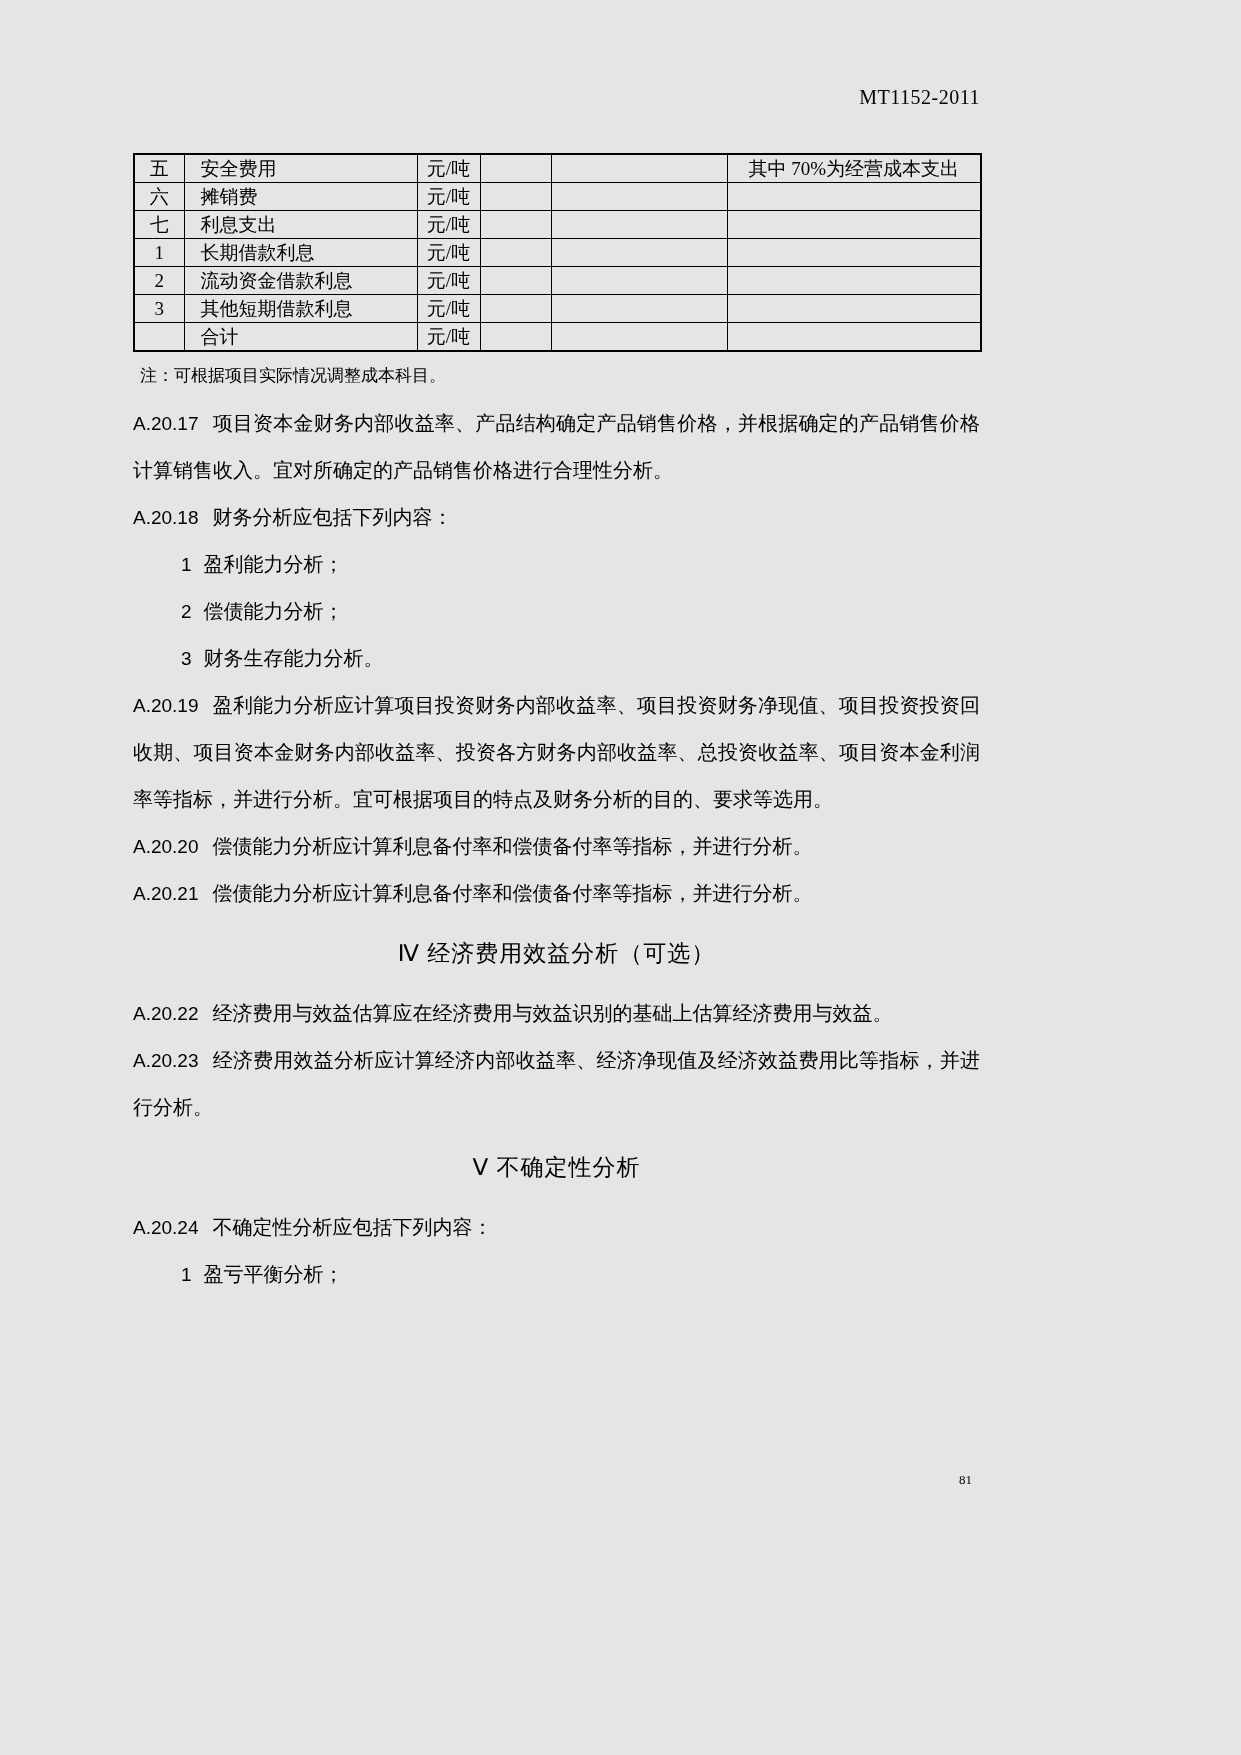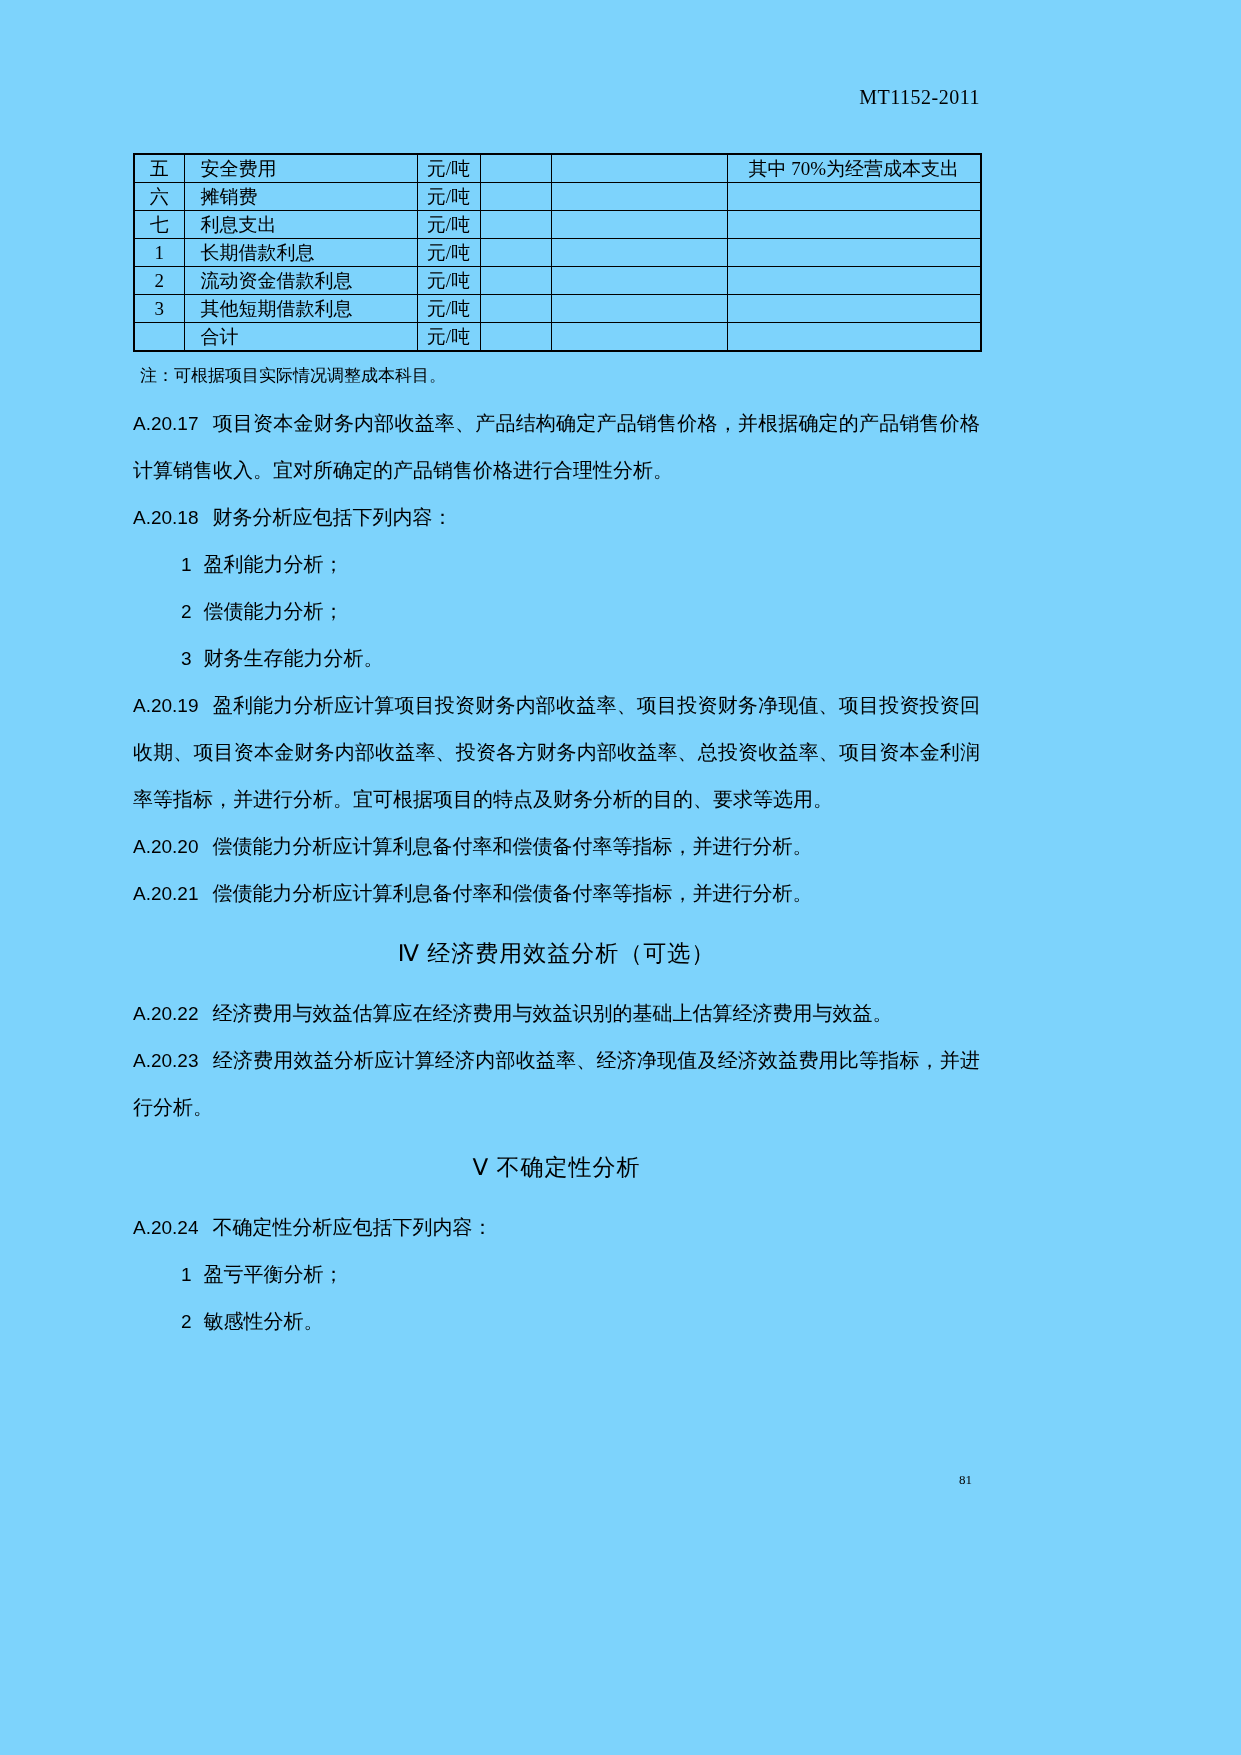--- a/index.html
+++ b/index.html
@@ -1,21 +1,21 @@
 <!DOCTYPE html>
 <html><head>
 <meta charset="utf-8">
 <style>
   html, body { margin: 0; padding: 0; }
   body { background: #ffffff; }
   .page {
     position: relative;
     width: 1241px;
     height: 1755px;
-    background: #7dd3fc;
+    background: #e5e5e5;
     color: #000;
     font-family: "Liberation Serif", serif;
     overflow: hidden;
   }
   .content { margin-left: 133px; width: 847px; }
   .doc-code {
     padding-top: 86px;
     text-align: right;
     font-size: 20px;
     letter-spacing: 0.5px;
@@ -205,21 +205,18 @@
 
       <h2 class="section-heading">Ⅴ 不确定性分析</h2>
 
       <p class="clause">
         <span class="clause-label">A.20.24</span><span>不确定性分析应包括下列内容：</span>
       </p>
 
       <p class="list-item">
         <span class="list-num">1</span><span>盈亏平衡分析；</span>
       </p>
-      <p class="list-item">
-        <span class="list-num">2</span><span>敏感性分析。</span>
-      </p>
 
     </div>
   </div>
 
   <div class="page-number">81</div>
 </div>
 
 </body></html>

